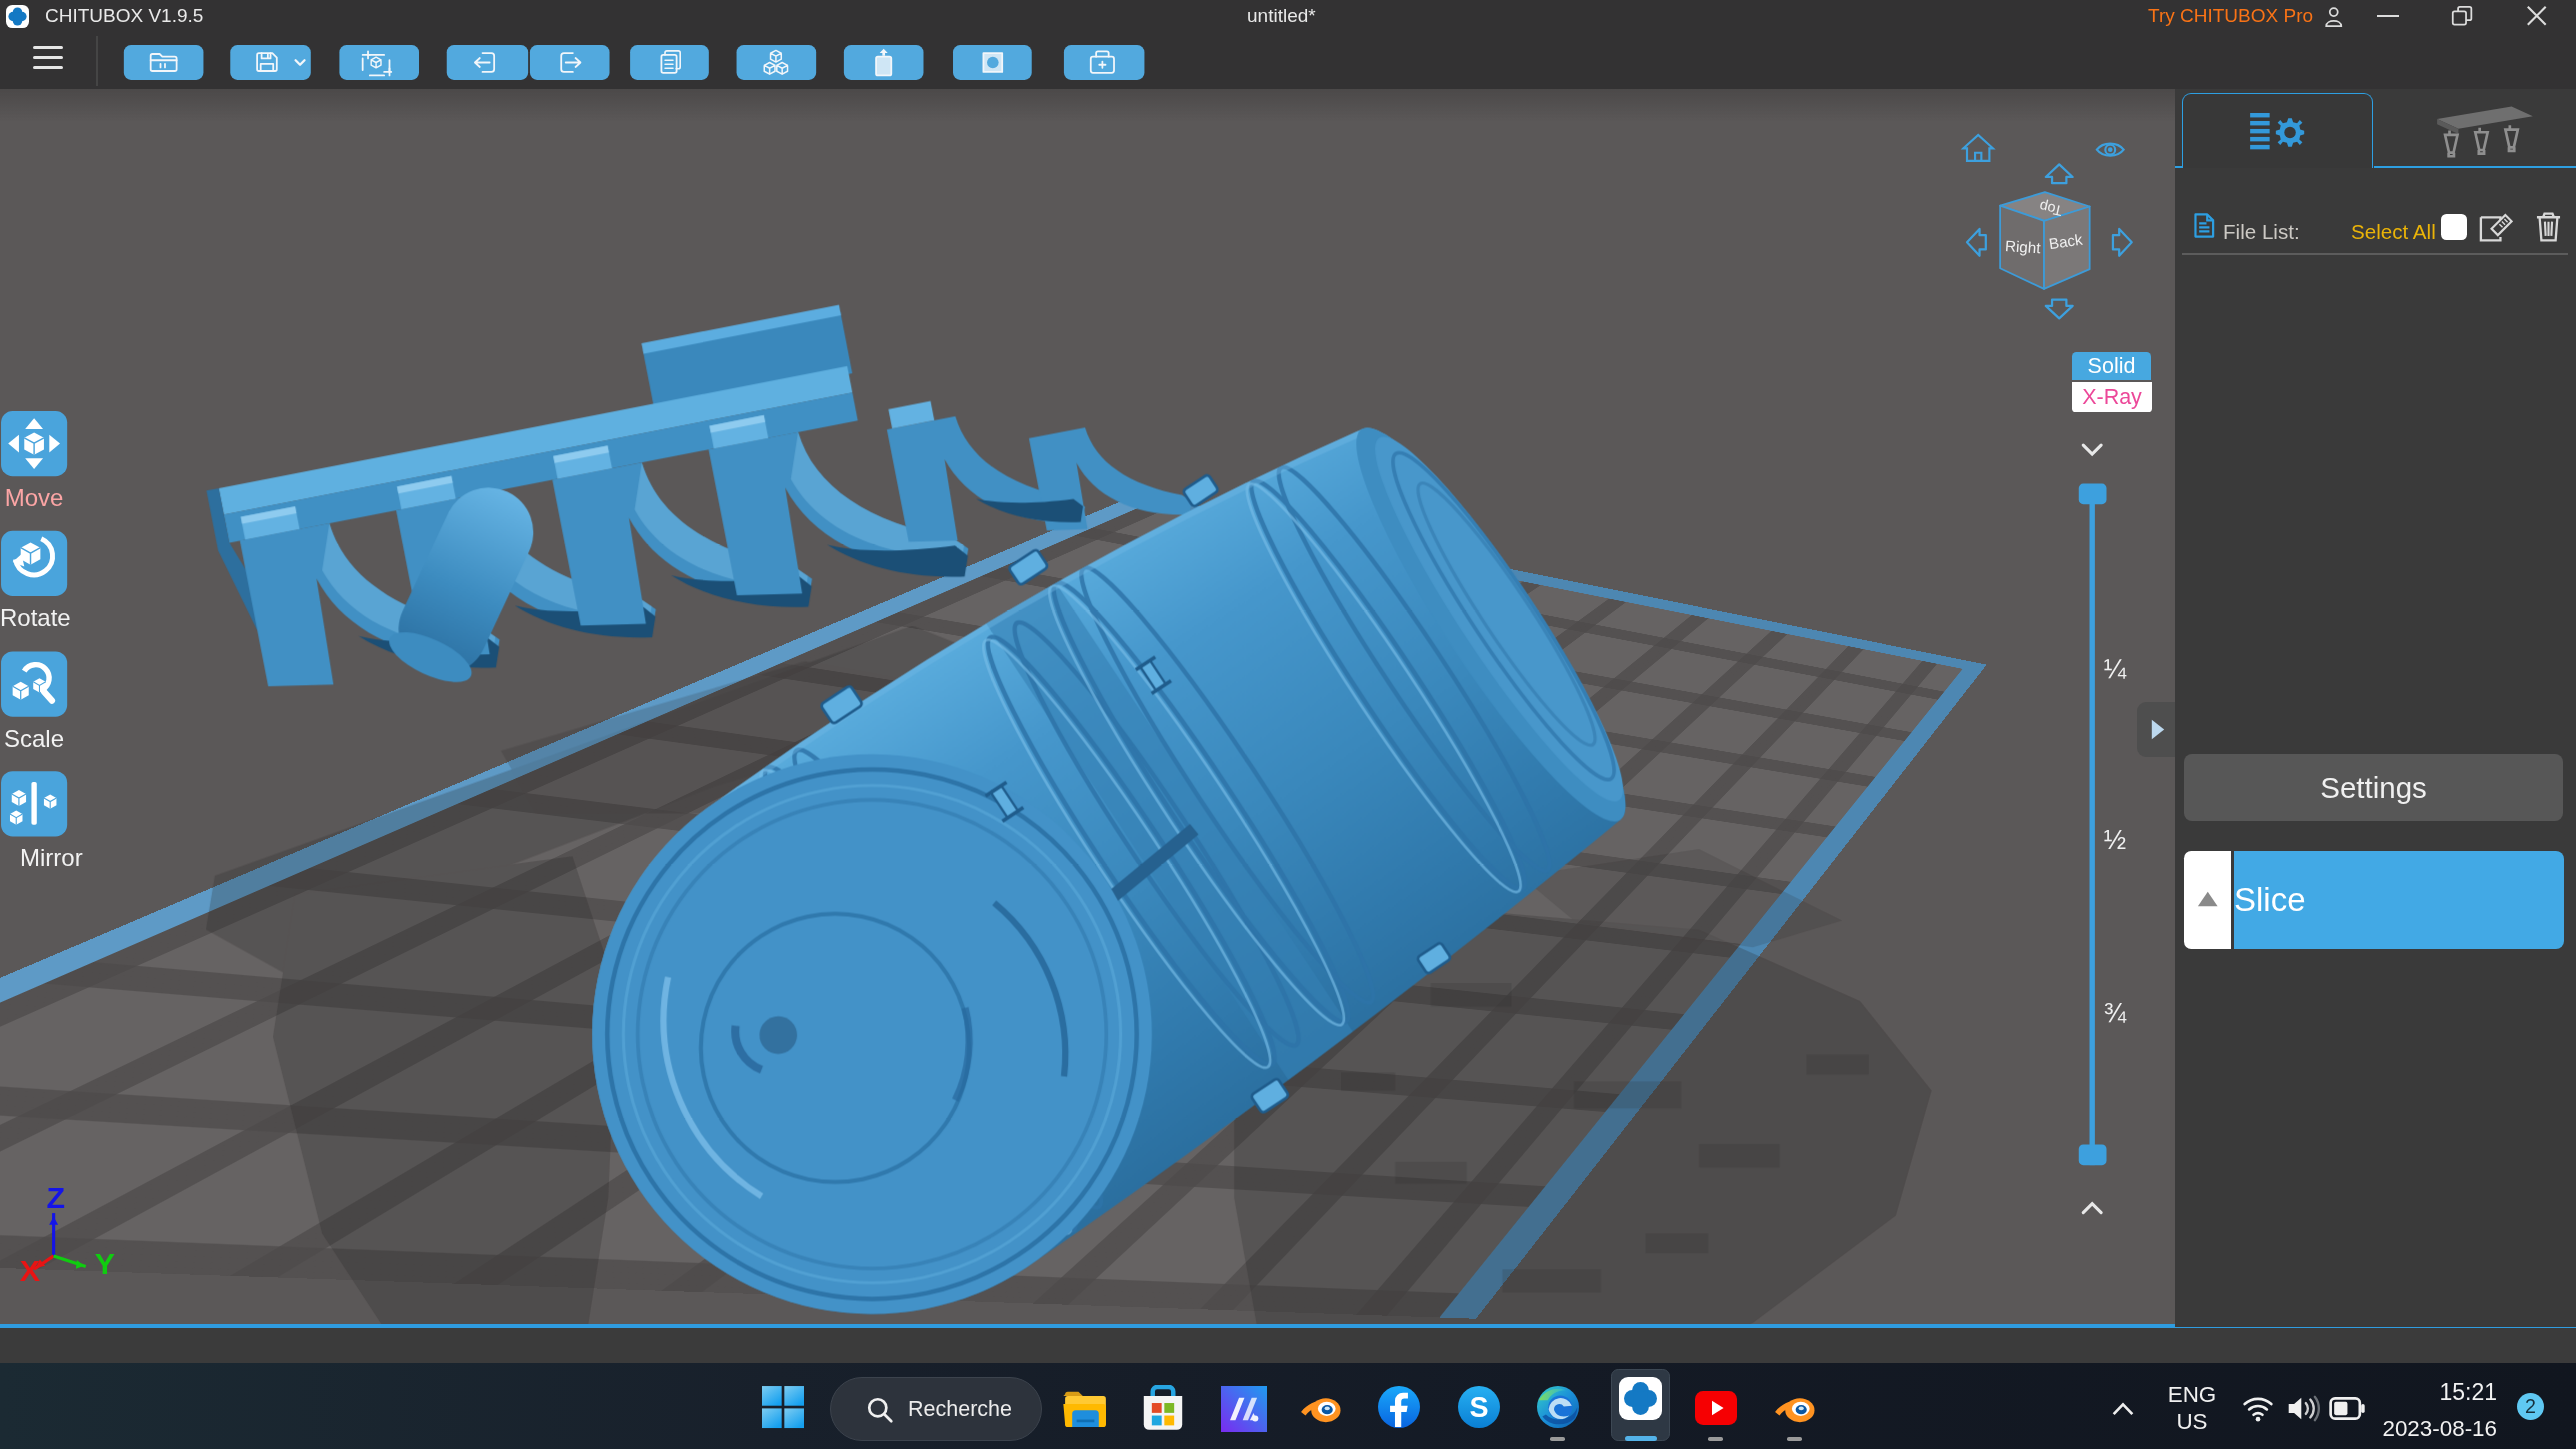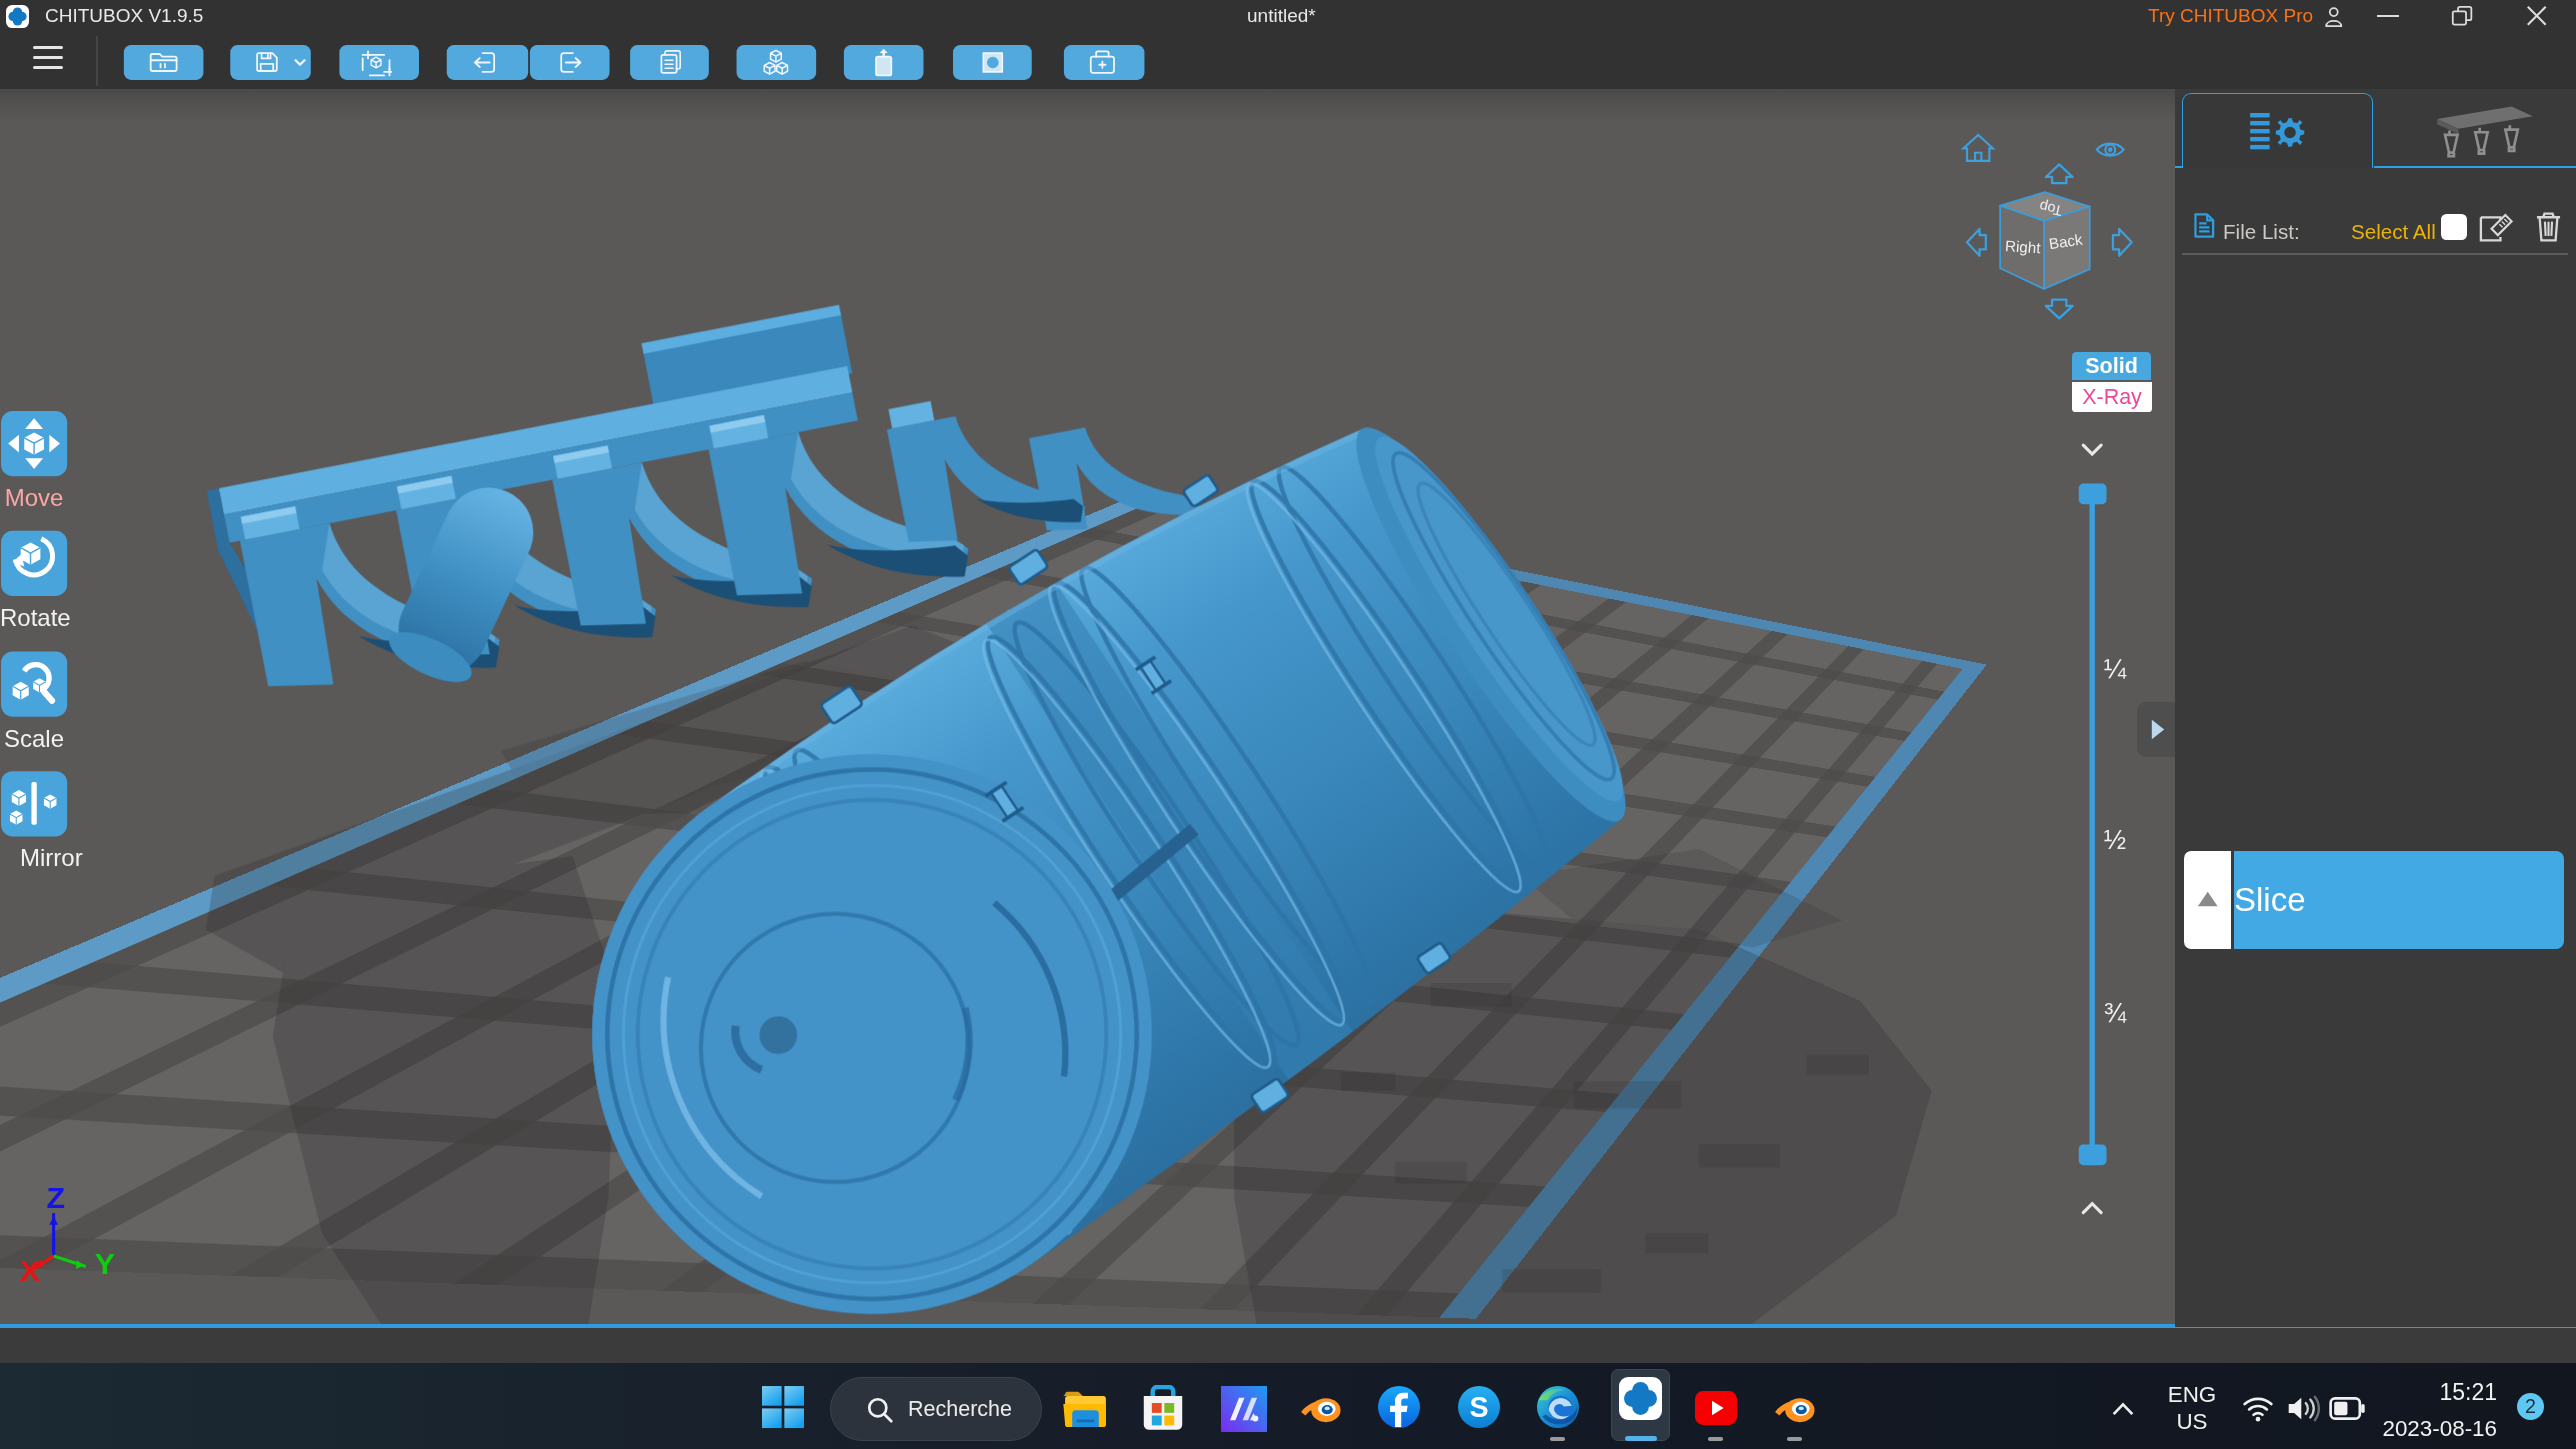--- a/index.html
+++ b/index.html
@@ -347,20 +347,23 @@
       <path d="M23.5 8 h5 M23.5 12 h5 M23.5 16 h5" stroke="#d8d8d8" stroke-width="1.6"></path>
         </g>
     </svg>
     <svg class="abs" style="left:361px;top:122px" width="25" height="32" viewBox="0 0 28 36">
       <path d="M1 7 h26 M8 7 l1.5-4 h9 l1.5 4 M4 7 l2 26 h16 l2-26" fill="none" stroke="#d8d8d8" stroke-width="2.6"></path>
       <path d="M10 12 l0.8 16 M14 12 l0 16 M18 12 l-0.8 16" stroke="#d8d8d8" stroke-width="2.4"></path>
     </svg>
     <div class="abs" style="left:7.2px;top:164px;width:386px;height:1.8px;background:#5c5c5c;"></div>
 
 
+    <div class="abs" style="left:9px;top:665px;width:379px;height:67px;background:#575757;border-radius:8px;text-align:center;">
+      <div style="font-size:29.5px;color:#f0f0f0;line-height:67px;">Settings</div>
+    </div>
 
     <div class="abs" style="left:9px;top:762px;width:47px;height:98px;background:#fff;border-radius:7.2px 0 0 7.2px;">
       <svg class="abs" style="left:12.5px;top:39px" width="21.5" height="18" viewBox="0 0 24 20">
           <path d="M12 2 L23 18 L1 18 Z" fill="#8a8a8a"></path>
         </svg>
     </div>
     <div class="abs" style="left:59px;top:762px;width:330px;height:98px;background:#42a9e5;border-radius:0 8px 8px 0;text-align:left;">
       <div style="font-size:33px;color:#fff;line-height:98px;">Slice</div>
     </div>
   </div>
@@ -381,21 +384,21 @@
     <g stroke="#3d9bd8" stroke-width="2" stroke-linejoin="round">
       <path d="M56 90 L106 75 L156 91 L106 107 Z" fill="#868383"></path>
       <path d="M56 90 L56 160 L105 183 L105 107 Z" fill="#6f6c6c"></path>
       <path d="M156 91 L156 161 L105 183 L105 107 Z" fill="#7b7878"></path>
     </g>
     <text x="113" y="96" font-size="16" fill="#f0f0f0" transform="rotate(193 113 92)" text-anchor="middle">Top</text>
     <text x="81" y="142" font-size="17" fill="#f0f0f0" transform="rotate(4 81 142)" text-anchor="middle">Right</text>
     <text x="130" y="136" font-size="17" fill="#f0f0f0" transform="rotate(-8 130 136)" text-anchor="middle">Back</text>
   </svg>
 
-  <div class="abs" style="left:2072px;top:352px;width:79px;height:28px;background:#47a8e0;border-radius:4.5px 4.5px 0 0;text-align:center;"><span style="font-size:21.5px;color:#fff;line-height:28px;font-weight:bold;">Solid</span></div>
+  <div class="abs" style="left:2072px;top:352px;width:79px;height:28px;background:#47a8e0;border-radius:4.5px 4.5px 0 0;text-align:center;"><span style="font-size:21.5px;color:#fff;line-height:28px;">Solid</span></div>
   <div class="abs" style="left:2072px;top:382px;width:80px;height:30px;background:#fff;border-radius:0 0 3.6px 3.6px;text-align:center;"><span style="font-size:21.5px;color:#ec4899;line-height:30px;">X-Ray</span></div>
 
   <svg class="abs" style="left:2075px;top:438px" width="63" height="796" viewBox="0 0 70 890">
     <path d="M9 8 L19 18 L29 8" fill="none" stroke="#e8e8e8" stroke-width="3.5" stroke-linecap="round"></path>
     <rect x="16" y="73" width="6" height="740" fill="#3da0de"></rect>
     <rect x="4" y="51" width="31" height="23" rx="5" fill="#3da0de"></rect>
     <rect x="4" y="790" width="31" height="23" rx="5" fill="#3da0de"></rect>
     <path d="M9 866 L19 856 L29 866" fill="none" stroke="#e8e8e8" stroke-width="3.5" stroke-linecap="round"></path>
     <text x="32" y="268" font-size="30" fill="#f0f0f0">¼</text>
     <text x="32" y="460" font-size="30" fill="#f0f0f0">½</text>

